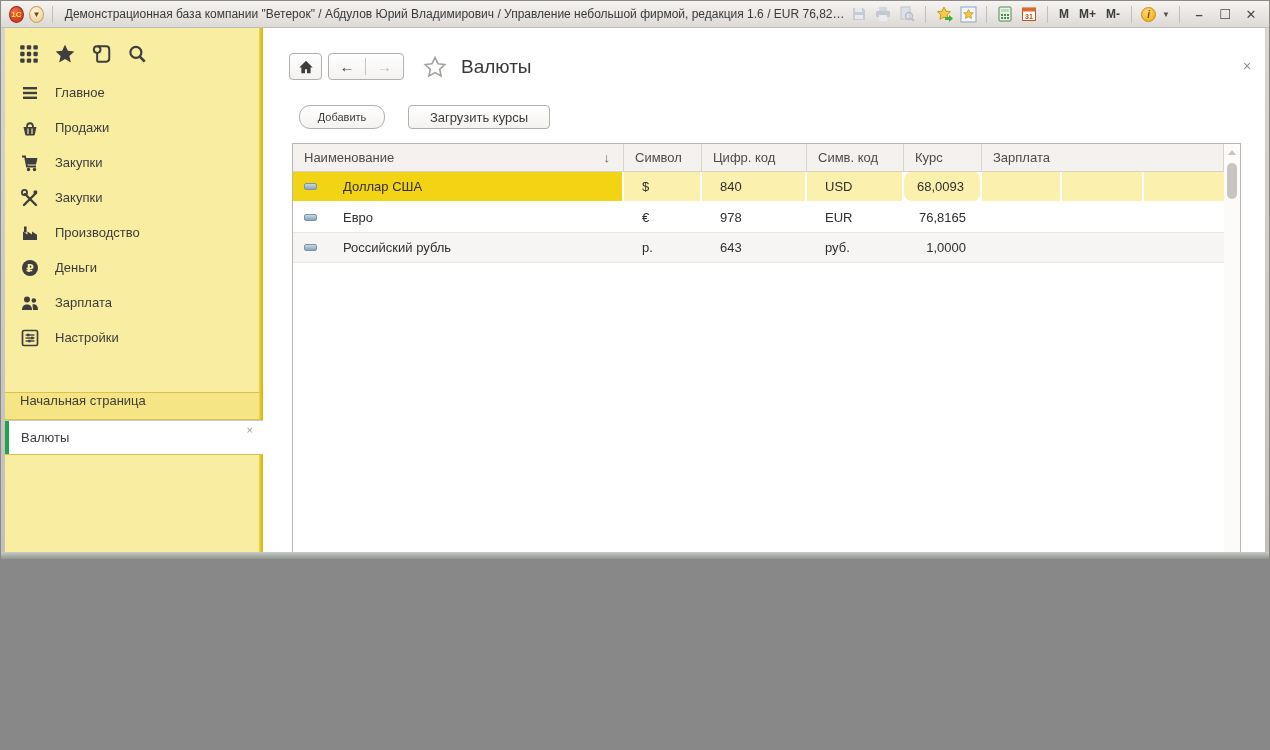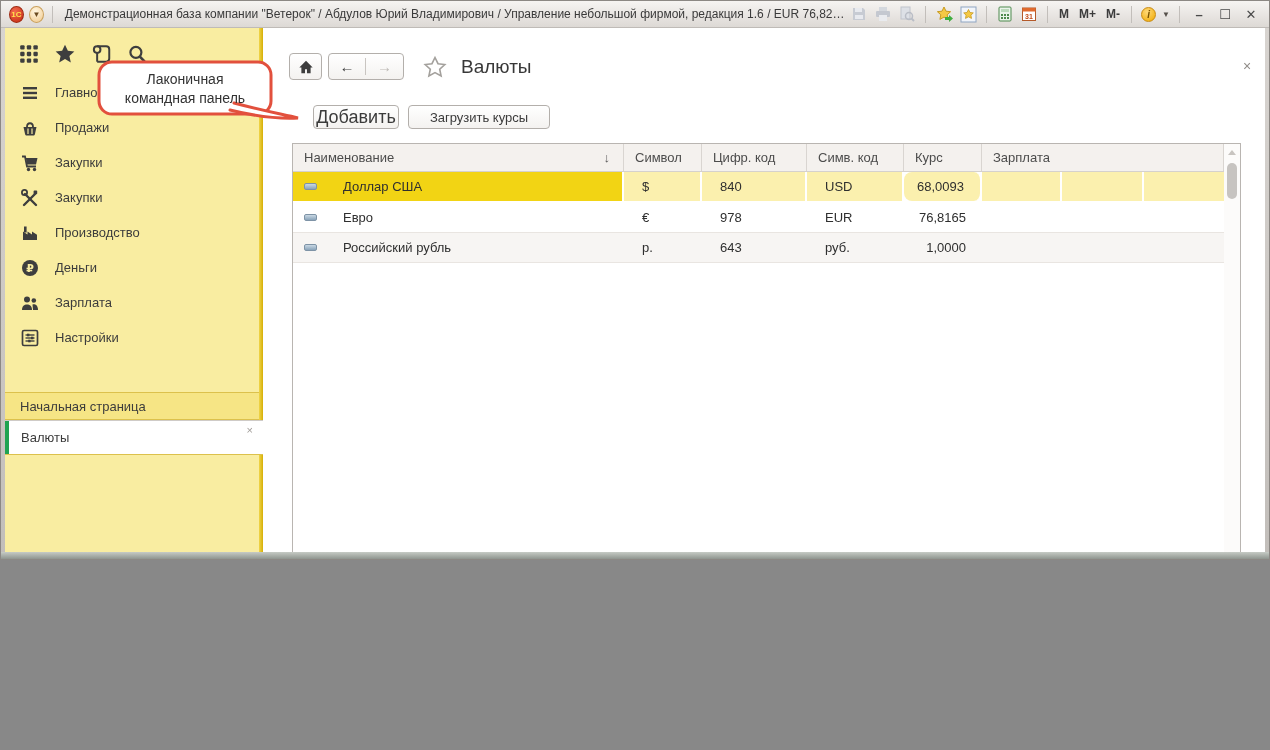--- a/index.html
+++ b/index.html
@@ -39,40 +39,40 @@
   .sidebar .gold-stripe { position:absolute; right:0; top:0; bottom:0; width:4px;
     background:linear-gradient(to right,#F0D54A,#D6AF06); }
   .side-tools { position:absolute; left:0; top:15px; height:24px; display:flex; gap:14px; padding-left:13px; }
   .side-tool { width:22px; height:22px; display:flex; align-items:center; justify-content:center; }
   .side-menu { position:absolute; left:0; top:47px; width:254px; }
   .menu-item { height:35px; display:flex; align-items:center; padding-left:15px; cursor:default; }
   .menu-item .mi-icon { width:20px; height:20px; flex:0 0 auto; display:flex; align-items:center; justify-content:center; }
   .menu-item .mi-label { margin-left:15px; font-size:13px; color:#3C3C3C; }
   .home-tab-bar { position:absolute; left:0; top:364px; width:254px; height:28px;
     background:#F6E585; border-top:1px solid #DCC14C; border-bottom:1px solid #DCC14C;
-    display:flex; align-items:center; padding-left:15px; font-size:13px; color:#3C3C3C; }
+    display:flex; align-items:flex-start; padding-left:15px; font-size:13px; color:#3C3C3C; }
   .open-tab { position:absolute; left:0; top:392px; width:258px; height:35px; background:#FFFFFF;
     border-top:1px solid #CFCBC7; border-bottom:1px solid #DCC14C; z-index:3; }
   .open-tab .green-bar { position:absolute; left:0; top:0; bottom:0; width:4px; background:#1FA351; }
   .open-tab .ot-label { position:absolute; left:16px; top:9px; font-size:13px; color:#3C3C3C; }
   .open-tab .ot-close { position:absolute; right:10px; top:3px; font-size:11px; color:#A09C98; }
 
   
   .main { position:absolute; left:258px; top:0; right:0; bottom:0; background:#FFFFFF; }
   .btn { background:linear-gradient(#FFFFFF,#F4F2F0); border:1px solid #B3AFAB; border-radius:4px;
     color:#3B3B3B; display:flex; align-items:center; justify-content:center; }
   .home-btn { position:absolute; left:26px; top:25px; width:33px; height:27px; }
   .nav-group { position:absolute; left:65px; top:25px; width:76px; height:27px; display:flex; }
   .nav-half { flex:1 1 50%; display:flex; align-items:center; justify-content:center; font-size:15px; font-weight:bold; }
   .nav-back { color:#3D3D3D; border-right:1px solid #C9C5C1; }
   .nav-fwd { color:#BDB9B5; }
   .fav-star { position:absolute; left:160px; top:27px; width:24px; height:24px; }
   .page-title { position:absolute; left:198px; top:28px; font-size:19px; color:#383838; }
   .main-close { position:absolute; left:976px; top:30px; font-size:14px; color:#908C88; width:16px; text-align:center; }
-  .cmd-add { position:absolute; left:50px; top:77px; width:86px; height:24px; font-size:18px; }
+  .cmd-add { position:absolute; left:36px; top:77px; width:86px; height:24px; font-size:11px;border-radius:11px; }
   .cmd-load { position:absolute; left:145px; top:77px; width:142px; height:24px; font-size:13px; }
 
   
   .grid-box { position:absolute; left:29px; top:115px; width:949px; height:589px; border:1px solid #B9B5B1; background:#FFF;text-align:right; }
   .grid-header { display:grid; grid-template-columns:331px 78px 105px 97px 78px 242px; height:28px;
     background:#F4F1EE; border-bottom:1px solid #D5D1CD; }
   .gh-cell { display:flex; align-items:center; padding-left:11px; font-size:13px; color:#4C4C4C;
     border-right:1px solid #D9D5D1; }
   .gh-name { justify-content:space-between; padding-right:13px; }
   .sort-arrow { color:#5A5A5A; font-size:13px; }
@@ -447,25 +447,15 @@
         </div>
 
         <div class="vscroll">
           <div class="vs-up"></div>
           <div class="vs-thumb"></div>
         </div>
       </div>
     </div>
   </div>
 
-  <div class="callout">
-    <svg width="212" height="66" viewBox="0 0 212 66">
-      <rect x="3" y="3" width="172" height="52" rx="13" fill="#FFFFFF" stroke="#E2503D" stroke-width="3"></rect>
-      <path d="M138 44 C168 52 185 55 202 59 C182 60 158 57 134 51" fill="#FFFFFF" stroke="#E2503D" stroke-width="3" stroke-linecap="round"></path>
-    </svg>
-    <div class="callout-text">
-      <div>Лаконичная</div>
-      <div>командная панель</div>
-    </div>
-  </div>
 
   <div class="bottom-edge"></div>
 </div>
 
 </body></html>

